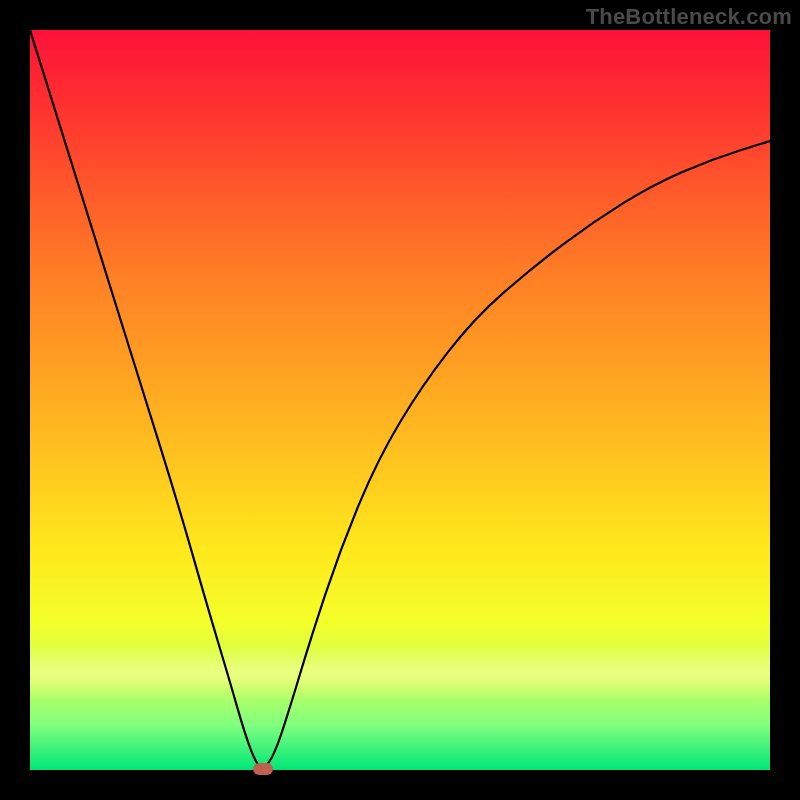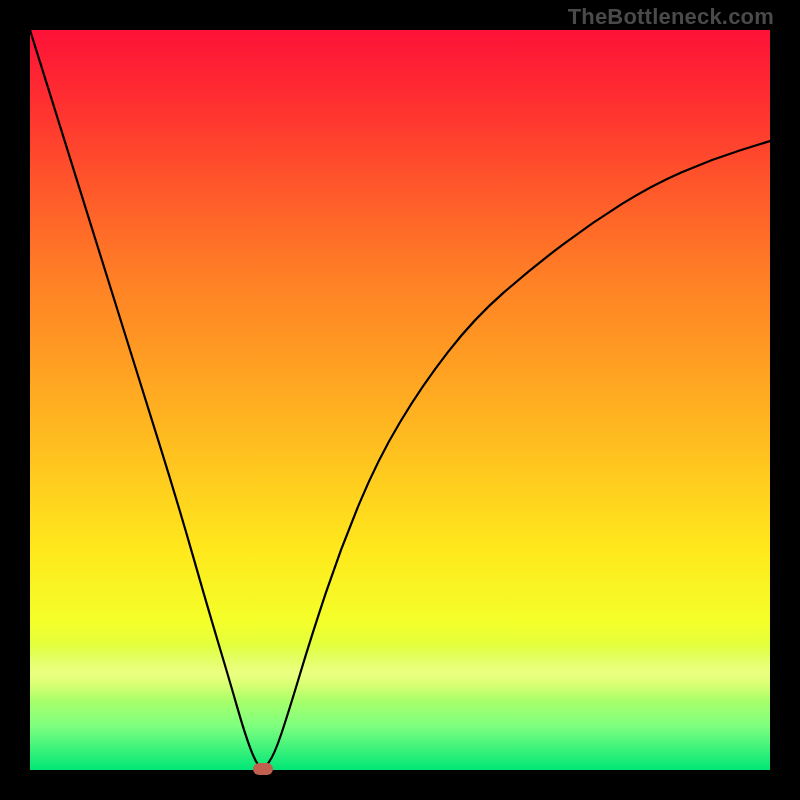--- a/index.html
+++ b/index.html
@@ -62,21 +62,21 @@
     position: absolute;
     left: 0;
     top: 0;
     width: 100%;
     height: 100%;
     pointer-events: none;
   }
   .watermark {
     position: absolute;
     top: 4px;
-    right: 26px;
+    right: 8px;
     color: #4a4a4a;
     font-size: 22px;
     font-weight: 600;
     letter-spacing: 0.2px;
     margin-left: 24px;
   }
 </style>
 </head>
 <body>
 

